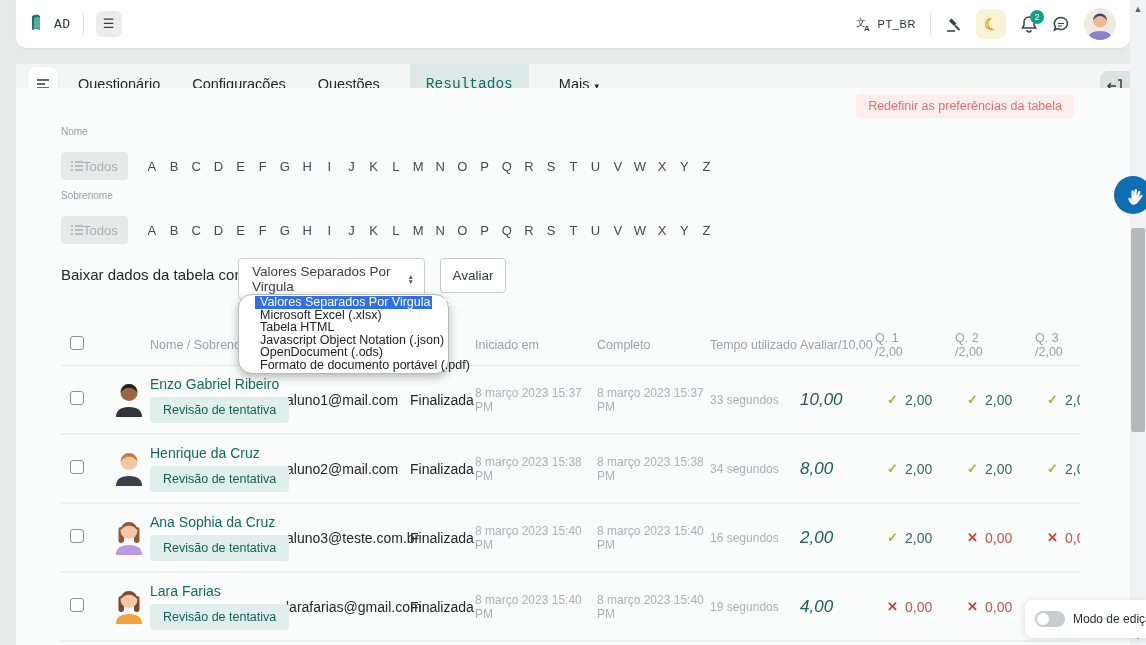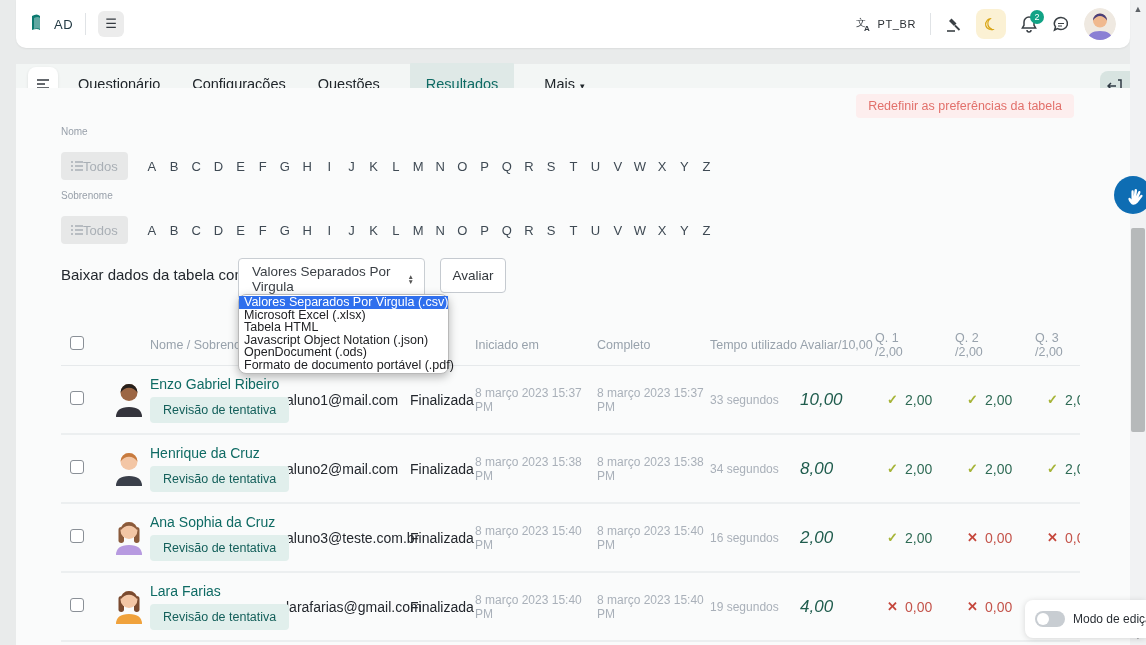--- a/index.html
+++ b/index.html
@@ -13,40 +13,40 @@
 
   
   .app { position:absolute; left:16px; top:0; width:1114px; height:645px; }
 
   
   .topbar { position:absolute; left:0; top:0; width:100%; height:48px; background:#ffffff;
             border-radius:0 0 10px 10px; box-shadow:0 1px 2px rgba(0,0,0,.06);
             display:flex; align-items:center; justify-content:space-between; padding:0 14px 0 12px; z-index:10; }
   .tb-group { display:flex; align-items:center; gap:12px; }
   .logo { display:flex; align-items:center; gap:2px; }
-  .logo-ad { font-family:Liberation Sans, sans-serif; font-size:13px; color:#233a44; letter-spacing:.5px; }
+  .logo-ad { font-family:Liberation Mono, monospace; font-size:13px; color:#233a44; letter-spacing:.5px; }
   .tb-divider { width:1px; height:22px; background:#e0e3e6; }
   .hamburger-btn { width:26px; height:26px; background:#ececec; border:none; border-radius:6px;
                    font-size:13px; color:#343a40; line-height:26px; text-align:center; cursor:pointer; }
   .lang { display:flex; align-items:center; gap:6px; font-size:11px; color:#2a2f34; letter-spacing:.6px; }
   .icon-btn { background:none; border:none; cursor:pointer; display:flex; align-items:center; justify-content:center; position:relative; }
   .moon-btn { width:30px; height:30px; background:#fbf1d4; border-radius:8px; }
   .moon-glyph { color:#d9a514; font-size:16px; display:inline-block; transform:rotate(-15deg); font-weight:bold; }
   .badge { position:absolute; top:-5px; right:-6px; min-width:14px; height:14px; border-radius:7px;
            background:var(--badge-green); color:#fff; font-size:9px; line-height:14px; text-align:center; padding:0 2px; }
   .tb-avatar { width:32px; height:32px; border-radius:50%; overflow:hidden; display:block; }
 
   
   .navbar { position:absolute; left:0; top:48px; width:100%; height:40px; background:#f3f6f5;margin-top:16px; }
   .nav-toggle { position:absolute; left:12px; top:3px; width:30px; height:34px; background:#fff; border:none;
                 border-radius:8px; box-shadow:0 1px 3px rgba(0,0,0,.10); cursor:pointer;
                 display:flex; align-items:center; justify-content:center; }
   .tabs { position:absolute; left:60px; top:0; height:40px; display:flex; align-items:center; gap:28px; }
   .tab { font-size:14.5px; color:#20262b; padding:7px 2px; cursor:pointer; white-space:nowrap; background:none; border:none; font-family:inherit; }
-  .tab.active { background:var(--active-tab-bg); color:var(--accent); border-radius:1px; padding:13px 16px; }
+  .tab.active { background:var(--active-tab-bg); color:var(--accent); border-radius:1px; padding:13px 16px;font-family:Liberation Mono, monospace; }
   .tab .caret { font-size:9px; margin-left:5px; color:#20262b; }
   .drawer-btn { position:absolute; right:0; top:7px; width:30px; height:30px; background:#d8e4e1; border:none;
                 border-radius:8px 0 0 8px; cursor:pointer; display:flex; align-items:center; justify-content:center; }
 
   
   .content { position:absolute; left:0; top:88px; width:100%; height:557px; background:#fafbfb; overflow:hidden; }
   .reset-btn { position:absolute; right:56px; top:6px; height:24px; padding:0 12px; background:var(--reset-bg);
                color:var(--reset-text); border:none; border-radius:4px; font-size:12.5px; cursor:pointer; font-family:inherit; }
   .filter-label { position:absolute; left:45px; font-size:10px; color:#98a0aa; }
   .filter-row { position:absolute; left:45px; display:flex; align-items:center; }
@@ -57,21 +57,21 @@
 
   .dl-label { position:absolute; left:45px; top:178px; font-size:15px; color:#23282e; }
   .dl-select { position:absolute; left:222px; top:170px; width:187px; height:42px; background:#fff;
                border:1px solid #c9ced3; border-radius:4px; display:flex; align-items:center;
                justify-content:space-between; padding:0 10px 0 13px; font-size:13.5px; color:#3a3f45; cursor:pointer; }
   .sel-arrows { display:flex; flex-direction:column; font-size:6.5px; color:#555; line-height:5.5px; }
   .dl-btn { position:absolute; left:424px; top:170px; width:66px; height:35px; background:#fff;
             border:1px solid #c5cad0; border-radius:4px; font-size:13.5px; color:#33383d; cursor:pointer; font-family:inherit; }
 
   .dropdown { position:absolute; left:222px; top:206px; width:211px; background:#fff; border:1px solid #b9b9b9;
-              border-radius:8px; box-shadow:0 3px 10px rgba(0,0,0,.28); z-index:30; padding:1px 0; }
+              border-radius:14px; box-shadow:0 3px 10px rgba(0,0,0,.28); z-index:30; padding:1px 16px; }
   .dd-option { font-size:12.5px; line-height:12.6px; color:#202124; padding:0 3px 0 5px; white-space:nowrap; cursor:pointer; }
   .dd-option.selected { background:var(--highlight-blue); color:#fff; }
 
   
   .table-wrap { position:absolute; left:45px; top:236px; width:1019px; height:318px; overflow:hidden; }
   .thead, .trow { display:grid; grid-template-columns:40px 185px 124px 65px 122px 113px 90px 60px 80px 80px 80px; }
   .thead { height:42px; align-items:center; border-bottom:1px solid #e6e9eb; }
   .th { font-size:12.5px; color:#98a2ac; line-height:14px; }
   .th-chk { padding-left:9px; }
   .th-name { padding-left:49px; }

